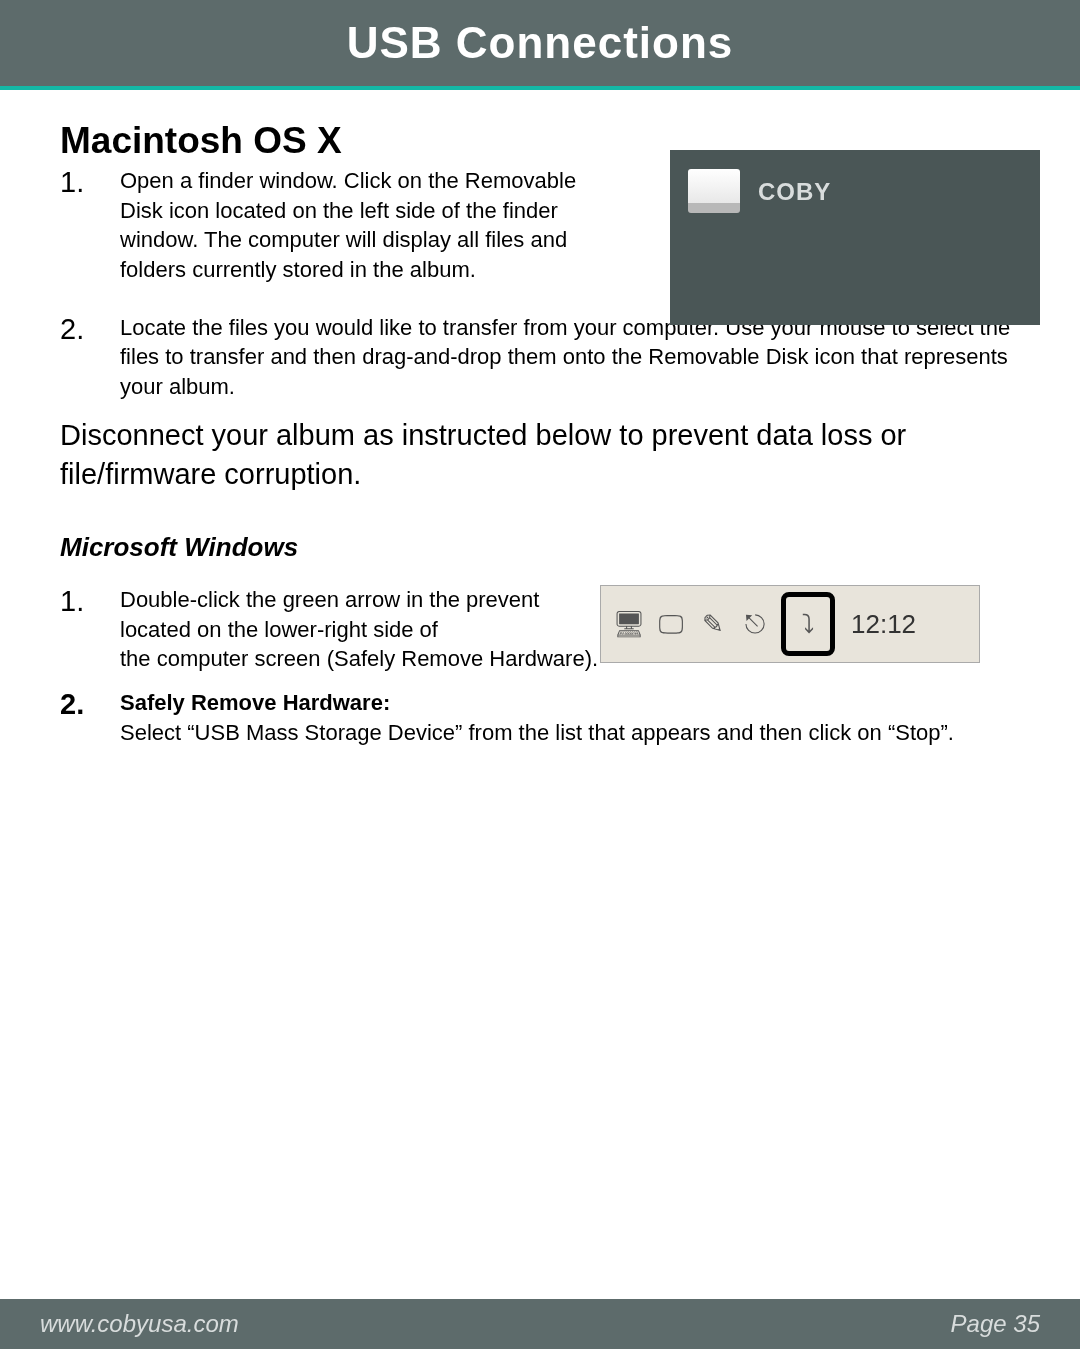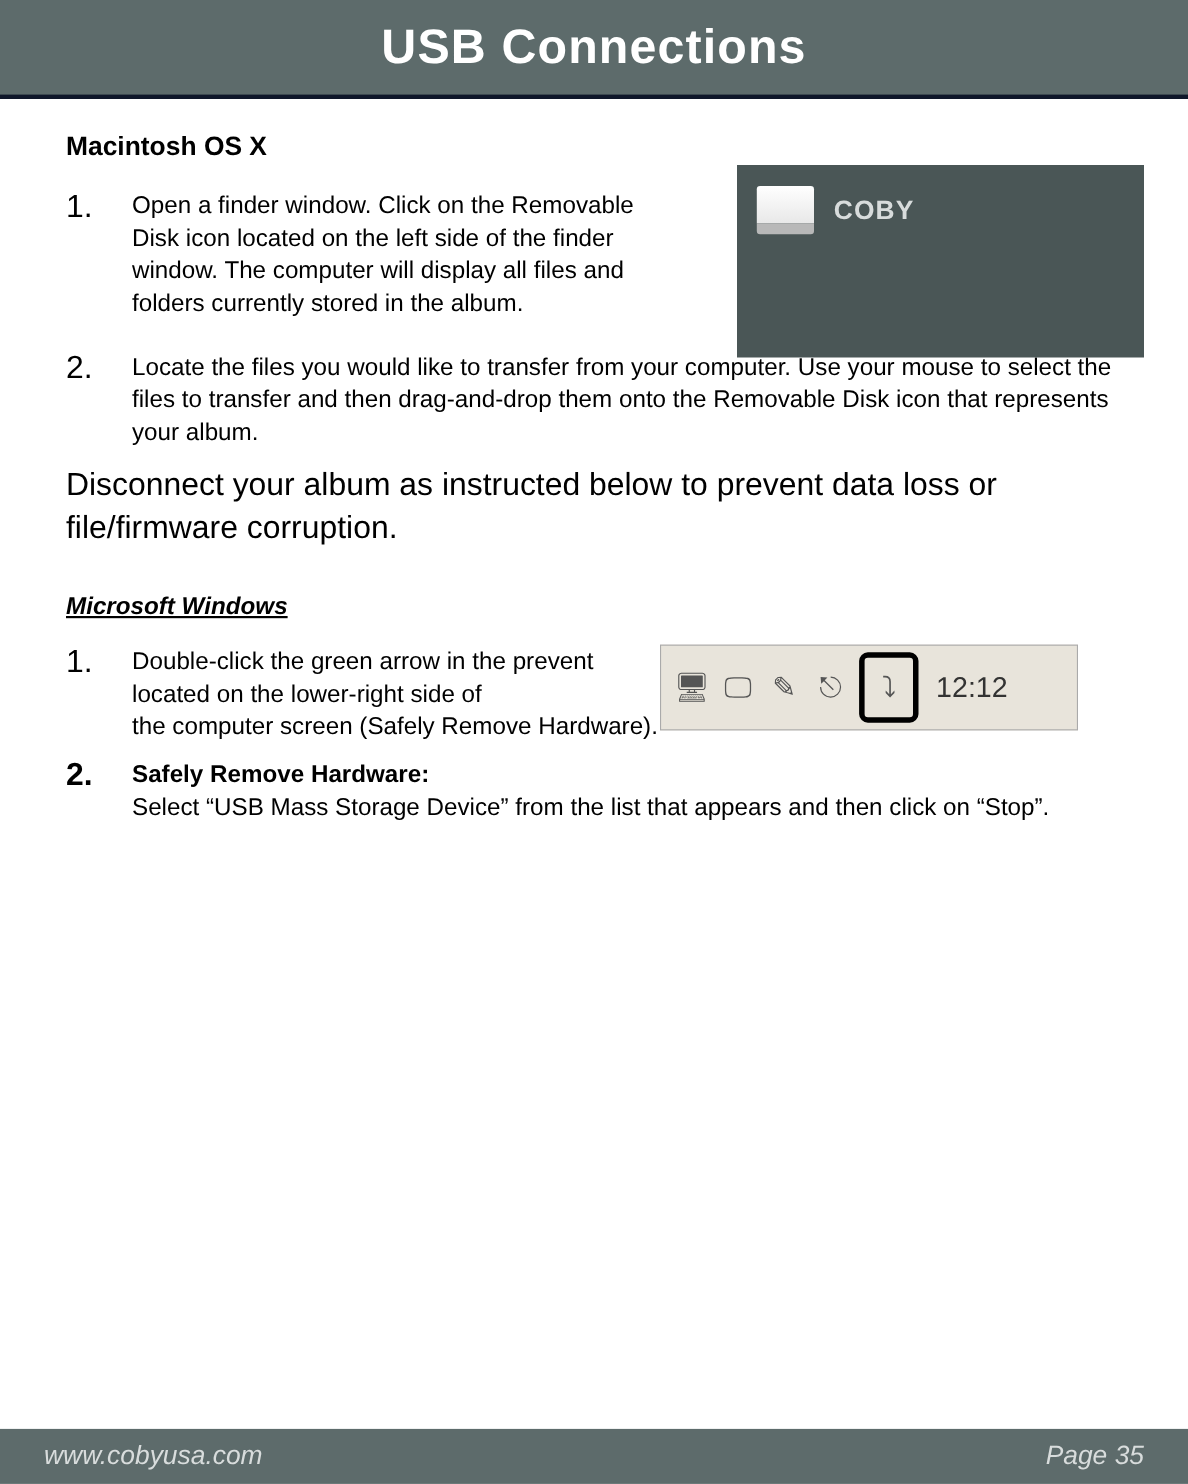--- a/index.html
+++ b/index.html
@@ -6,54 +6,53 @@
 body {
   width: 1080px;
   height: 1349px;
   font-family: Arial, Helvetica, sans-serif;
   background: #fff;
   position: relative;
   overflow: hidden;
 }
 .header {
   background: #5d6b6b;
-  border-bottom: 4px solid #0f172a;
+  border-bottom: 4px solid #14b8a6;
   height: 90px;
   display: flex;
   align-items: center;
   justify-content: center;
 }
 .header-title {
   color: #fff;
   font-size: 44px;
   font-weight: bold;
   letter-spacing: 1px;
 }
 .content {
   padding: 30px 60px 0 60px;
 }
 .section-heading {
-  font-size: 24px;
-  font-weight: bold;
-  margin-bottom: 24px;
+  font-size: 37px;
+  font-weight: bold;
+  margin-bottom: 4px;
 }
 .section-heading-underline {
   font-size: 30px;
   font-weight: bold;
   text-decoration: underline;
   margin-top: 38px;
   margin-bottom: 22px;
 }
 .subsection-italic {
-  font-size: 22px;
+  font-size: 26px;
   font-weight: bold;
   font-style: italic;
   margin-top: 38px;
   margin-bottom: 22px;
-  text-decoration: underline;
 }
 .body-text {
   font-size: 29px;
   line-height: 1.35;
   margin-bottom: 20px;
 }
 .list-row {
   display: flex;
   margin-bottom: 14px;
 }

